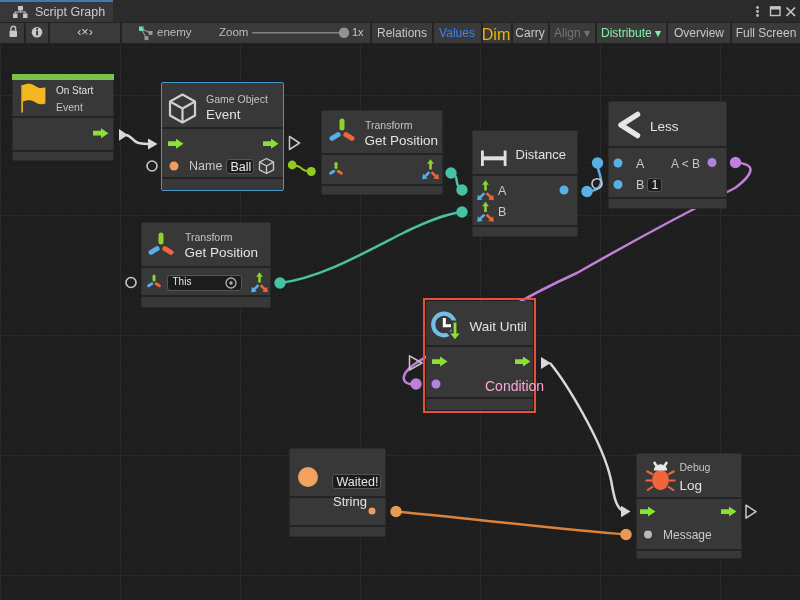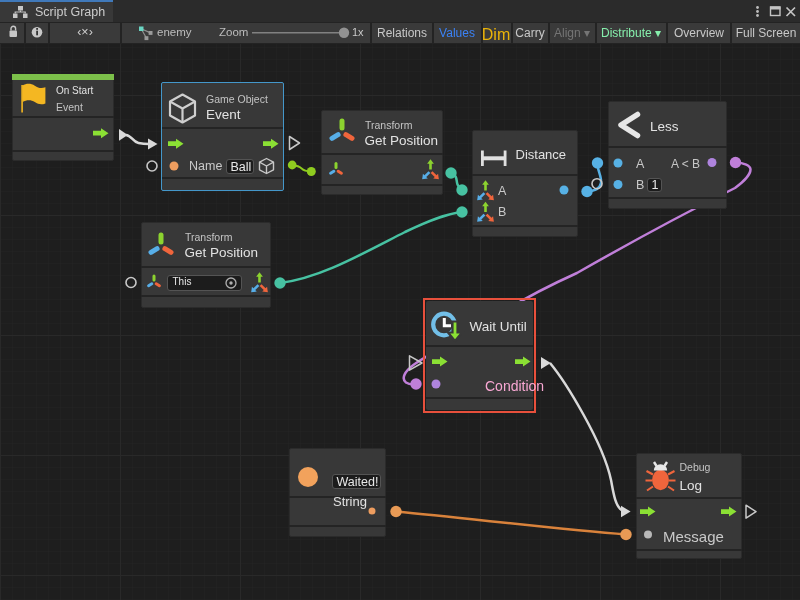--- a/index.html
+++ b/index.html
@@ -136,21 +136,21 @@
   <div class="sep" style="left:289px;top:524.5px;width:97px;"></div>
   <span class="txt" style="left:333px;top:457.5px;font-size:13px;color:#e2e2e2;margin-top:36px;">String</span>
   <div class="vbox" style="left:332px;top:474px;width:49px;height:15px;"></div>
   <span class="txt" style="left:336.5px;top:475px;font-size:12.5px;color:#e8e8e8;">Waited!</span>
 
   <div class="node" style="left:636px;top:452.5px;width:105.5px;height:106.5px;"></div>
   <div class="sep" style="left:636px;top:496.5px;width:105.5px;"></div>
   <div class="sep" style="left:636px;top:548.5px;width:105.5px;"></div>
   <span class="txt" style="left:679.5px;top:461px;font-size:10.5px;color:#c4c4c4;">Debug</span>
   <span class="txt" style="left:679.5px;top:478px;font-size:13.5px;color:#e2e2e2;text-align:right;">Log</span>
-  <span class="txt" style="left:663px;top:528px;font-size:15px;color:#c9c9c9;">Message</span>
+  <span class="txt" style="left:663px;top:528px;font-size:12px;color:#c9c9c9;">Message</span>
 
   <svg id="ports" width="800" height="600" style="z-index:7;">
 
     <g fill="#c6c6c6">
       <rect x="18" y="6" width="5" height="4.5"></rect>
       <rect x="13" y="13.5" width="4.5" height="4.5"></rect>
       <rect x="23" y="13.5" width="4.5" height="4.5"></rect>
     </g>
     <path d="M20.4,10.5 V12 M15.2,13.5 V12 H25.2 V13.5" stroke="#c6c6c6" stroke-width="1.2" fill="none"></path>
 

